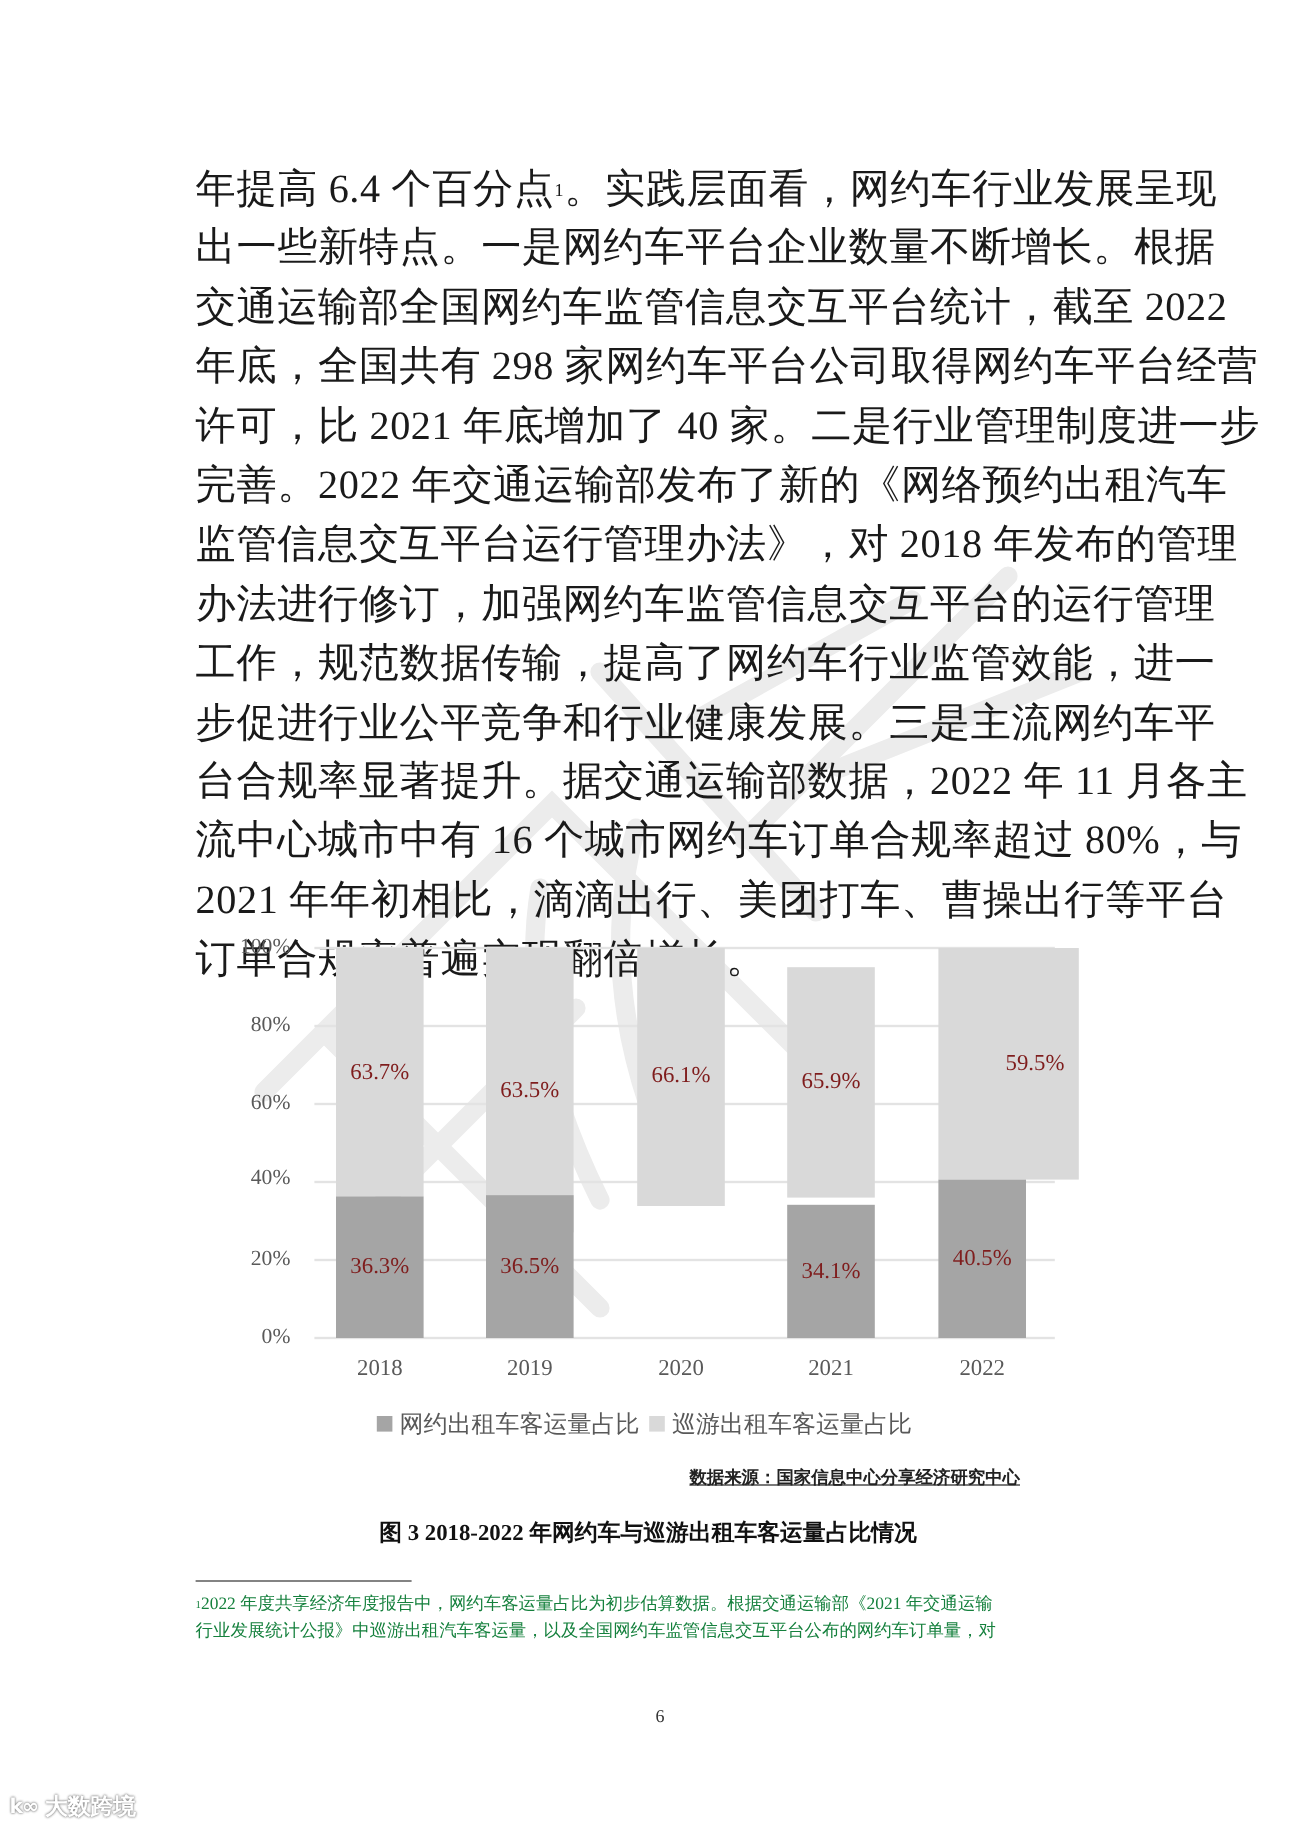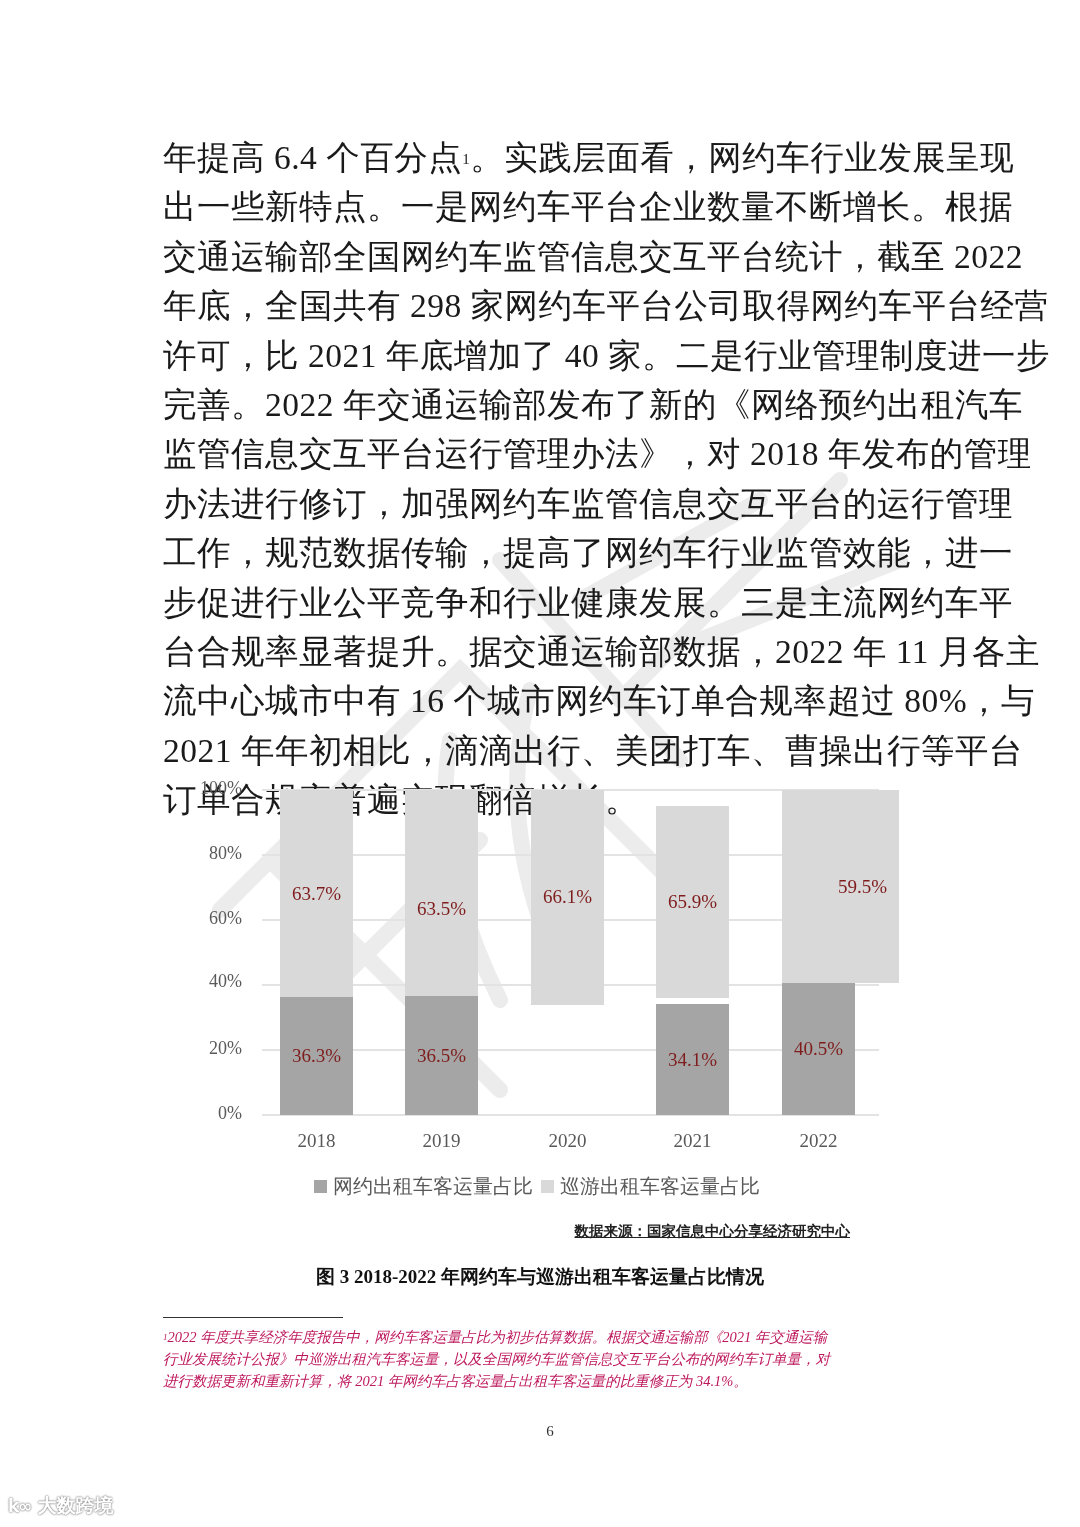--- a/index.html
+++ b/index.html
@@ -26,21 +26,21 @@
   .x-tick { position: absolute; width: 73px; text-align: center; font-size: 19px; color: #595959; top: 360px; }
   .legend { position: absolute; top: 403px; left: 134px; display: flex; align-items: center; font-size: 20px; color: #595959; font-family: "DejaVu Sans", sans-serif; }
   .legend .sw { width: 13px; height: 13px; display: inline-block; margin-right: 6px; }
   .legend .item { display: flex; align-items: center; margin-right: 8px; }
 
   .source { position: absolute; top: 1222px; left: 420px; width: 430px; text-align: right; font-size: 14.5px;
             font-weight: bold; font-family: "DejaVu Sans", sans-serif; color: #222; text-decoration: underline; }
   .caption { position: absolute; top: 1264px; left: 160px; width: 760px; text-align: center; font-size: 19px;
              font-weight: bold; color: #111; }
   .fn-rule { position: absolute; top: 1317px; left: 163px; width: 180px; height: 1px; background: #333; }
-  .footnote { position: absolute; top: 1326px; left: 163px; width: 760px; font-size: 14.5px; line-height: 22px; color: #be185d; font-style: italic; }
+  .footnote { position: absolute; top: 1326px; left: 163px; width: 760px; font-size: 14.5px; line-height: 22px; color: #15803d; }
   .footnote .l { white-space: nowrap; }
   .footnote sup { font-size: 9px; vertical-align: top; }
   .page-num { position: absolute; top: 1423px; left: 540px; width: 20px; text-align: center; font-size: 15px; color: #333; }
   .brand { position: absolute; left: 8px; top: 1493px; display: flex; align-items: center; color: #fff;
            font-family: "DejaVu Sans", sans-serif; font-size: 19px; font-weight: bold;
            text-shadow: 0 0 2px #888, 0 0 2px #888; }
   .brand .logo { font-size: 17px; margin-right: 6px; letter-spacing: -1px; }
 </style>
 </head>
 <body>
@@ -132,21 +132,20 @@
   </div>
 </div>
 
 <div class="source">数据来源：国家信息中心分享经济研究中心</div>
 <div class="caption">图 3  2018-2022 年网约车与巡游出租车客运量占比情况</div>
 
 <div class="fn-rule"></div>
 <div class="footnote">
   <div class="l"><sup>1</sup><span>2022 年度共享经济年度报告中，网约车客运量占比为初步估算数据。根据交通运输部《2021 年交通运输</span></div>
   <div class="l">行业发展统计公报》中巡游出租汽车客运量，以及全国网约车监管信息交互平台公布的网约车订单量，对</div>
-  <div class="l">进行数据更新和重新计算，将 2021 年网约车占客运量占出租车客运量的比重修正为 34.1%。</div>
 </div>
 
 <div class="page-num">6</div>
 
 <div class="brand">
   <span class="logo">k∞</span>
   <span>大数跨境</span>
 </div>
 
 </body></html>

